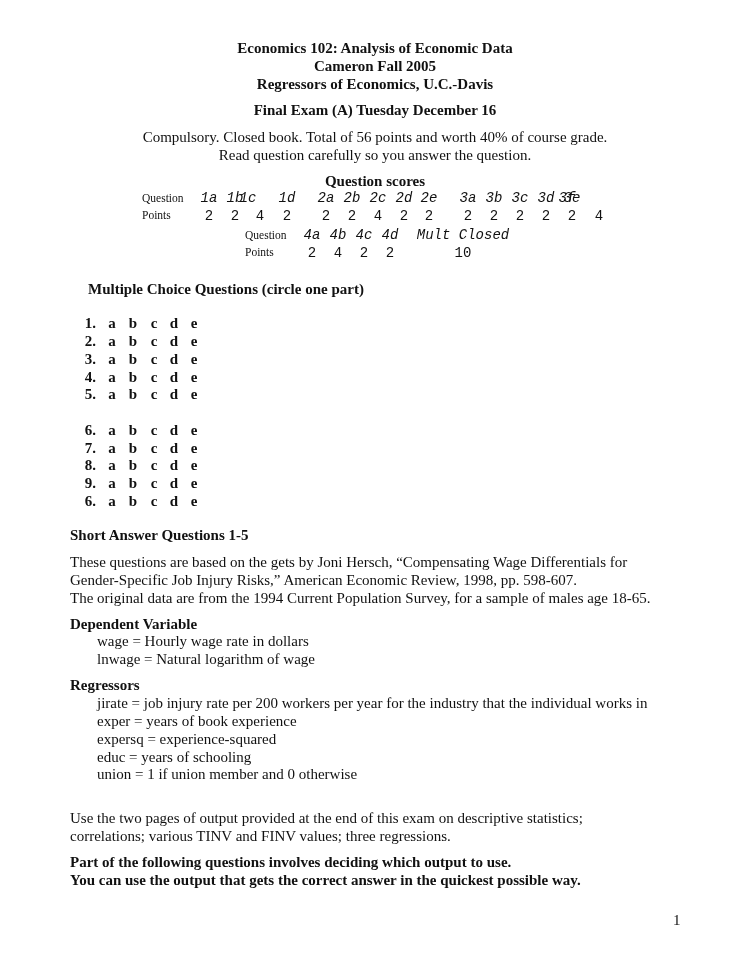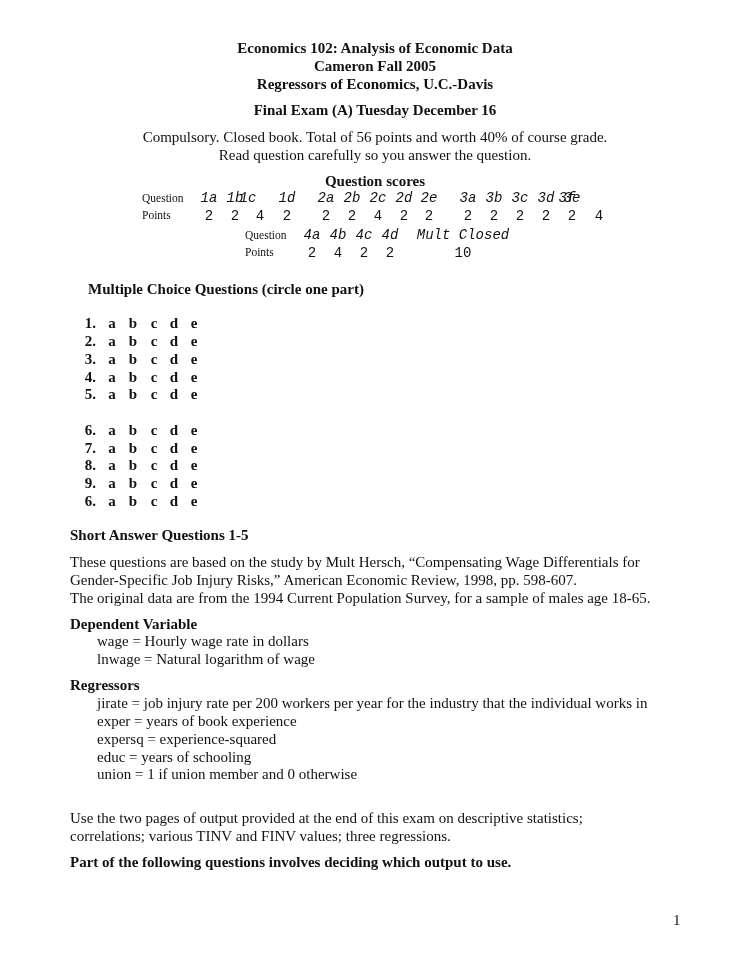--- a/index.html
+++ b/index.html
@@ -166,36 +166,37 @@
         <span class="mc-num" style="left: 0px; right: auto;">6.</span>
         <span class="mc-opt" style="left: 35px;">a</span>
         <span class="mc-opt" style="left: 56px;">b</span>
         <span class="mc-opt" style="left: 77px;">c</span>
         <span class="mc-opt" style="left: 97px;">d</span>
         <span class="mc-opt" style="left: 117px;">e</span>
       </div>
     </div>
 
   <div class="abs hdr" style="left:70px; top:527px;">Short Answer Questions 1-5</div>
-  <div class="abs body15" style="left:70px; top:554px;">These questions are based on the study by Mult Hersch, “Compensating Wage Differentials for</div>
+  <div class="abs body15" style="left:70px; top:554px;">These questions are based on the gets by Joni Hersch, “Compensating Wage Differentials for</div>
   <div class="abs body15" style="left:70px; top:572px;">Gender-Specific Job Injury Risks,” American Economic Review, 1998, pp. 598-607.</div>
   <div class="abs body15" style="left:70px; top:590px;">The original data are from the 1994 Current Population Survey, for a sample of males age 18-65.</div>
 
   <div class="abs hdr" style="left:70px; top:616px;">Dependent Variable</div>
   <div class="abs body15 indent" style="top:651px;">lnwage = Natural logarithm of wage</div>
   <div class="abs body15 indent" style="top:633px;">wage = Hourly wage rate in dollars</div>
 
   <div class="abs hdr" style="left:70px; top:677px;">Regressors</div>
   <div class="abs body15 indent" style="top:695px;">jirate = job injury rate per 200 workers per year for the industry that the individual works in</div>
   <div class="abs body15 indent" style="top:713px;">exper = years of book experience</div>
   <div class="abs body15 indent" style="top:731px;">expersq = experience-squared</div>
   <div class="abs body15 indent" style="top:749px;">educ = years of schooling</div>
   <div class="abs body15 indent" style="top:766px;">union = 1 if union member and 0 otherwise</div>
 
   <div class="abs body15" style="left:70px; top:810px;">
     <span class="b">Use the two pages of output provided at the end of this exam on</span><span> descriptive statistics;</span>
   </div>
   <div class="abs hdr" style="left:70px; top:854px;">Part of the following questions involves deciding which output to use.</div>
 
   <div class="abs body15" style="left:70px; top:828px;">correlations; various TINV and FINV values; three regressions.</div>
+  <div class="abs hdr" style="left:70px; top:872px;">You can use the output that gets the correct answer in the quickest possible way.</div>
 
   <div class="abs body15" style="left:673px; top:912px;">1</div>
 </div>
 
 </body></html>

